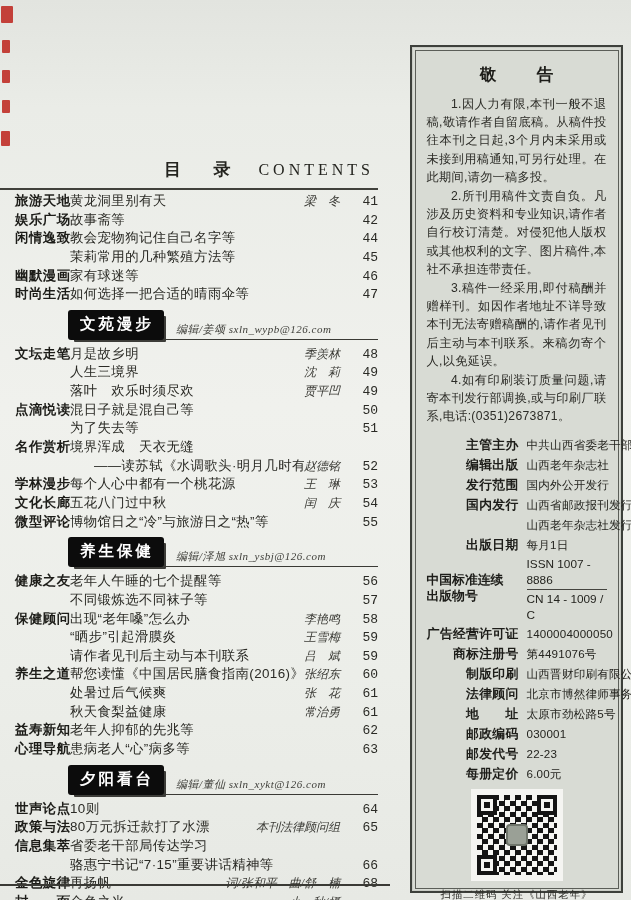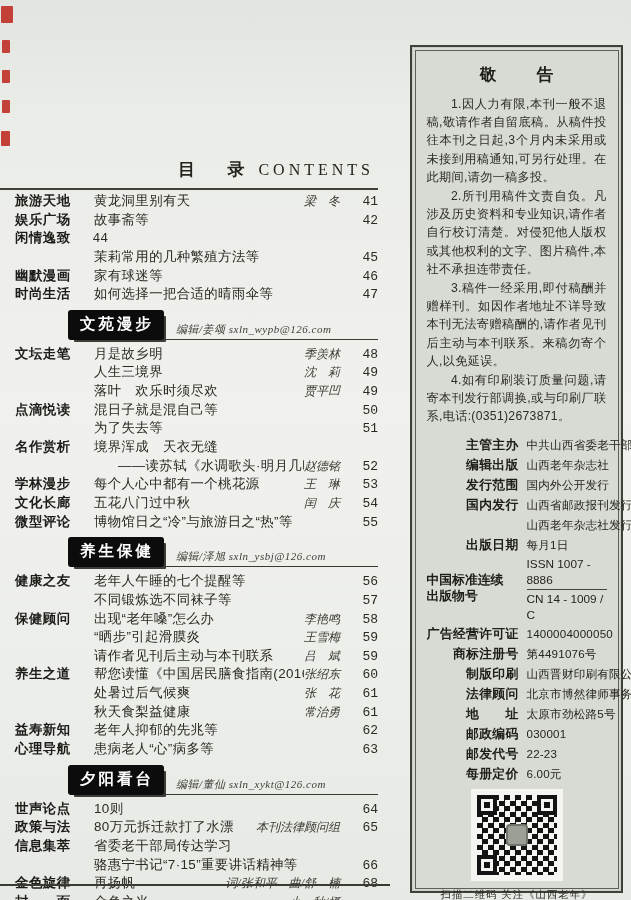--- a/index.html
+++ b/index.html
@@ -12,29 +12,29 @@
   .mark{position:absolute;background:#c0322a;border-radius:1px;opacity:.92;}
   .mark.m0{left:1px;top:6px;width:12px;height:17px;}
   .mark.m1{left:2px;top:40px;width:8px;height:13px;}
   .mark.m2{left:2px;top:70px;width:8px;height:13px;}
   .mark.m3{left:2px;top:100px;width:8px;height:13px;}
   .mark.m4{left:1px;top:131px;width:9px;height:15px;}
 
   
   .contents-title{
     position:absolute;top:158px;left:0;width:378px;box-sizing:border-box;
-    display:flex;justify-content:flex-end;align-items:baseline;
+    display:flex;justify-content:flex-end;align-items:baseline;gap:14px;
     border-bottom:2px solid #41413c;padding:0 4px 7px 4px;
   }
   .contents-zh{font-family:"Liberation Serif","DejaVu Serif",serif;font-weight:bold;font-size:17px;letter-spacing:14px;}
   .contents-en{font-family:"Liberation Serif","DejaVu Serif",serif;font-size:16px;letter-spacing:4px;}
   .toc-list{position:absolute;top:192px;left:15px;width:363px;}
   .trow{display:flex;align-items:baseline;height:18.65px;font-size:13.4px;white-space:nowrap;}
   .cat{flex:none;width:55px;font-weight:bold;letter-spacing:.5px;color:#1d1d19;white-space:pre;}
-  .ttl{flex:1;letter-spacing:.4px;color:#2a2a25;overflow:hidden;margin-left:24px;}
+  .ttl{flex:1;letter-spacing:.4px;color:#2a2a25;overflow:hidden;}
   .trow.indent .ttl{padding-left:24px;}
   .aut{flex:none;font-family:"Liberation Serif","DejaVu Serif",serif;font-style:italic;font-size:12px;color:#3a3a35;margin-right:12px;white-space:pre;}
   .pg{flex:none;width:26px;text-align:right;font-family:Liberation Mono, monospace;font-size:13px;color:#2a2a25;}
   .sec{display:flex;align-items:flex-end;margin:5px 0 5px 53px;height:31px;}
   .sec-badge{
     flex:none;background:#0c0c0c;color:#fff;font-weight:bold;font-size:15.5px;
     letter-spacing:3px;padding:4px 10px 5px 12px;border-radius:3px;
     box-shadow:4px 4px 0 -2px #3c3c38;
     margin-top:28px;
   }
@@ -95,20 +95,21 @@
         <span class="pg">41</span>
       </div>
     <div class="trow">
         <span class="cat">娱乐广场</span>
         <span class="ttl">故事斋等</span>
         <span class="aut"></span>
         <span class="pg">42</span>
       </div>
     <div class="trow">
         <span class="cat">闲情逸致</span>
+        <span class="ttl">教会宠物狗记住自己名字等</span>
         <span class="aut"></span>
         <span class="pg">44</span>
       </div>
     <div class="trow">
         <span class="cat"></span>
         <span class="ttl">茉莉常用的几种繁殖方法等</span>
         <span class="aut"></span>
         <span class="pg">45</span>
       </div>
     <div class="trow">

